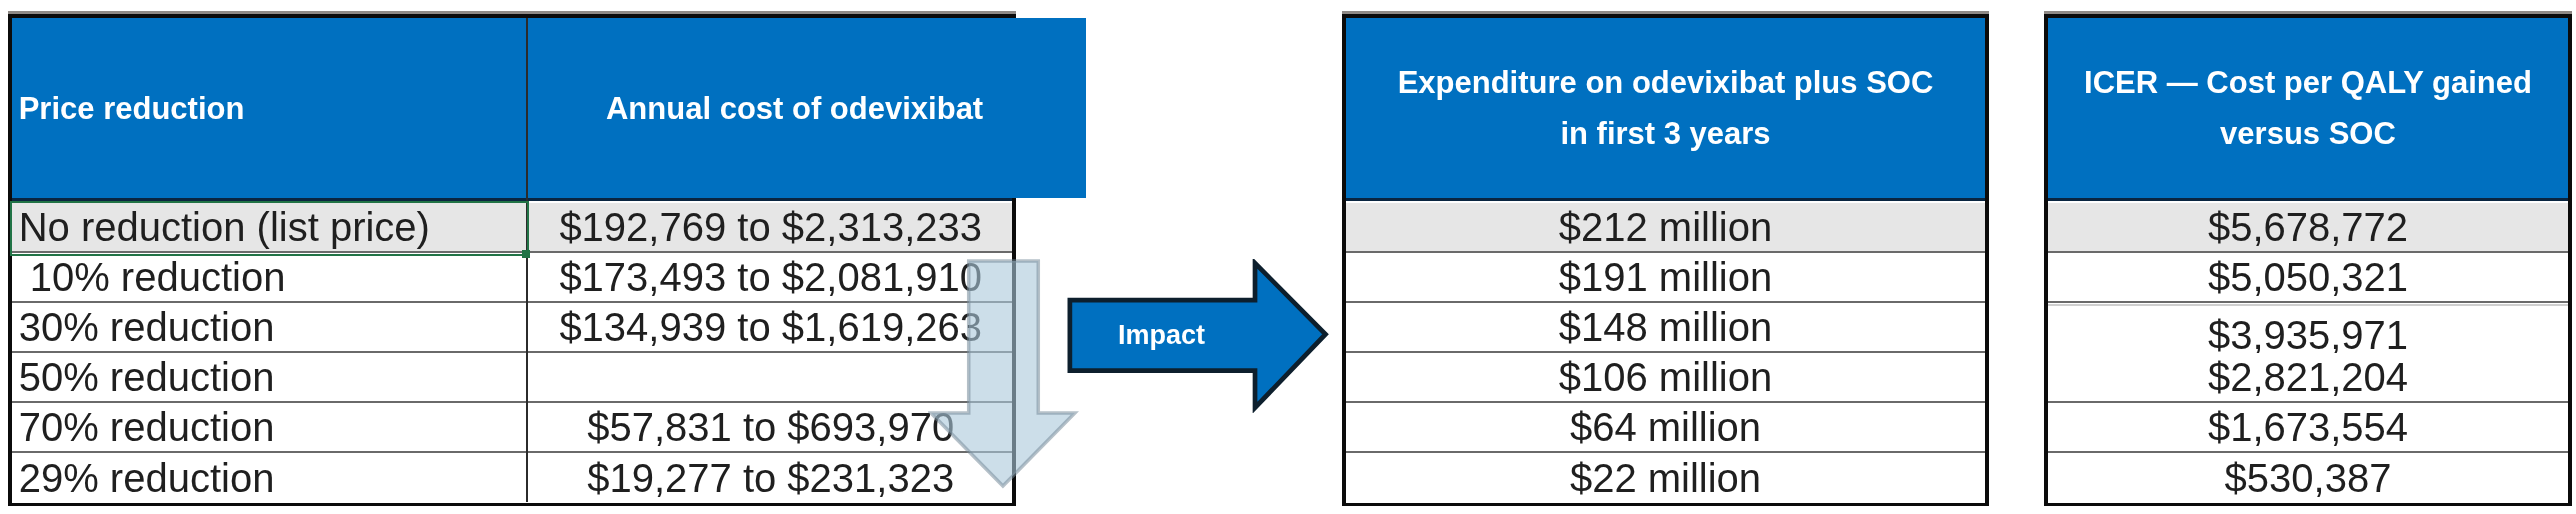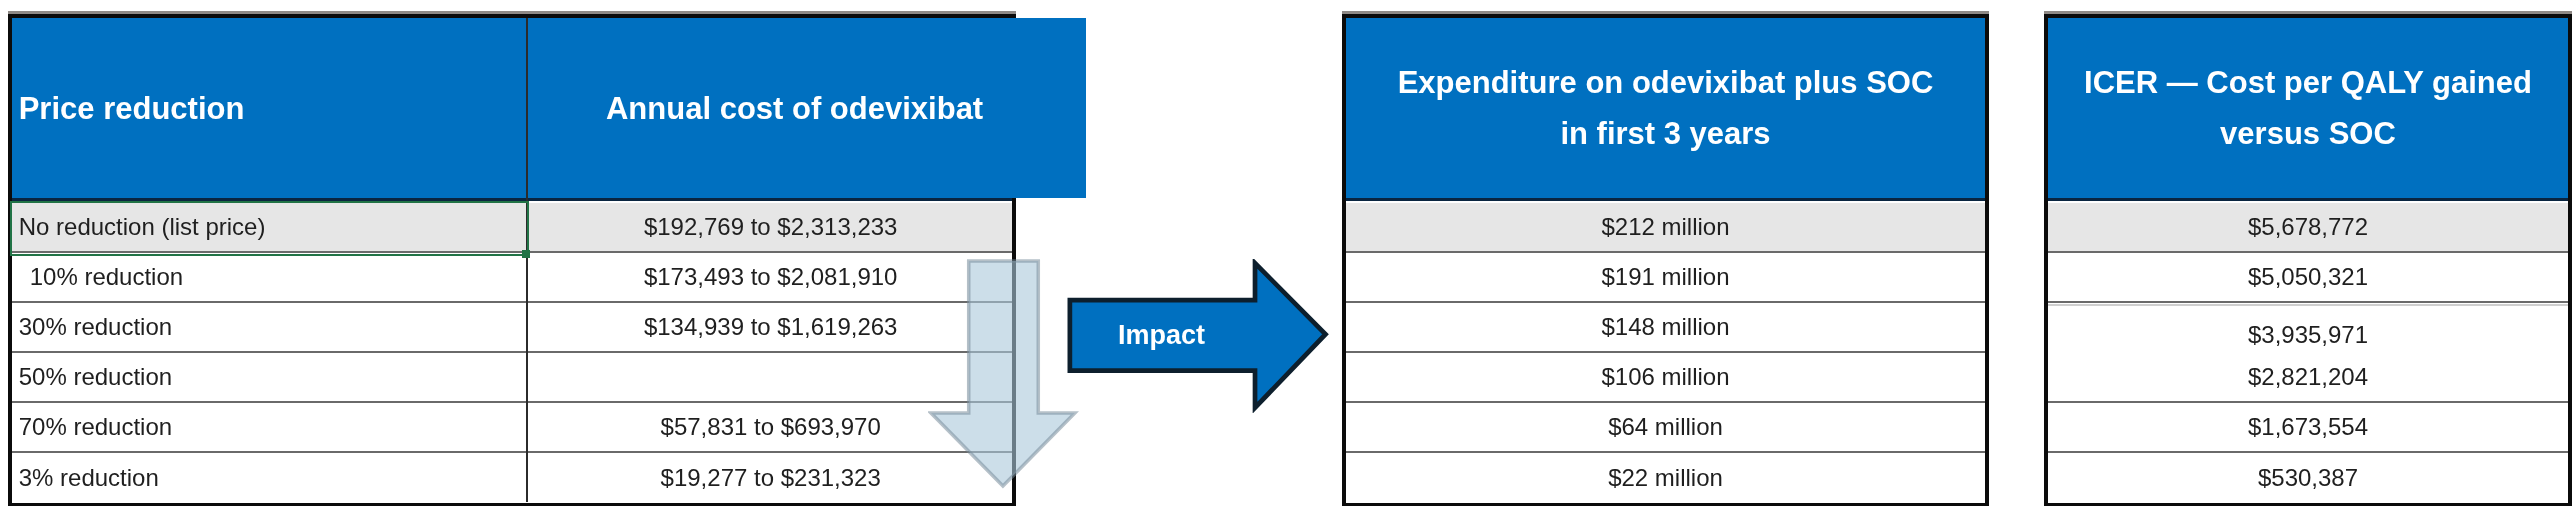--- a/index.html
+++ b/index.html
@@ -10,21 +10,21 @@
   .tbl-inner { position:absolute; left:0; right:0; top:0; bottom:0;
          border:4.1px solid #0b0b0b; border-top-width:4.1px; box-sizing:border-box; }
   .hdr { position:absolute; top:4.1px; height:180px; background:#0070c0;
          display:flex; align-items:center; color:#ffffff; font-weight:bold;
          font-size:31px; line-height:51px; box-sizing:border-box; }
   .hdr.center { justify-content:center; text-align:center; }
   .hdr.left { justify-content:flex-start; padding-left:7px; }
   .hdr-line { display:block; white-space:nowrap; }
   .hdr-bottom { position:absolute; left:0; right:0; top:184px; height:2.9px; background:#0a2540; }
   .row { position:absolute; left:0; right:0; height:50px; box-sizing:border-box;
-         display:flex; align-items:center; font-size:24px; color:#1f1f1f;
+         display:flex; align-items:center; font-size:40px; color:#1f1f1f;
          border-bottom:2.9px solid #6a6a6a; background:#ffffff; }
   .row.first { background:#e6e6e6; }
   .row::after { content:""; position:absolute; left:0; right:0; bottom:-5.3px; height:2.4px; background:#cfcfcf; }
   .row:last-child::after { display:none; }
   .cell { position:absolute; top:0; bottom:0; display:flex; align-items:center;
           white-space:nowrap; box-sizing:border-box; }
   .cell.left { justify-content:flex-start; padding-left:7px; }
   .cell.center { justify-content:center; }
   .vdiv { position:absolute; top:4.1px; bottom:4.1px; width:2.4px; background:#2b2b2b; }
   .sel { position:absolute; border:2.9px solid #217346; box-sizing:border-box; pointer-events:none; }
@@ -62,21 +62,21 @@
       <div class="cell center" style="left:518px; width:482px;">$134,939 to $1,619,263</div>
     </div>
     <div class="row" style="top:150px;">
       <div class="cell left" style="left:0; width:515px;">50% reduction</div>
     </div>
     <div class="row" style="top:200px;">
       <div class="cell left" style="left:0; width:515px;">70% reduction</div>
       <div class="cell center" style="left:518px; width:482px;">$57,831 to $693,970</div>
     </div>
     <div class="row" style="top:250px; border-bottom:none;">
-      <div class="cell left" style="left:0; width:515px;">3% reduction</div>
+      <div class="cell left" style="left:0; width:515px;">29% reduction</div>
       <div class="cell center" style="left:518px; width:482px;">$19,277 to $231,323</div>
     </div>
   </div>
 
   <div class="vdiv" style="left:518px;"></div>
 </div>
 
 <div class="sel" style="left:10px; top:201px; width:519px; height:55px;"></div>
 <div class="sel-handle" style="left:522px; top:250px;"></div>
 

